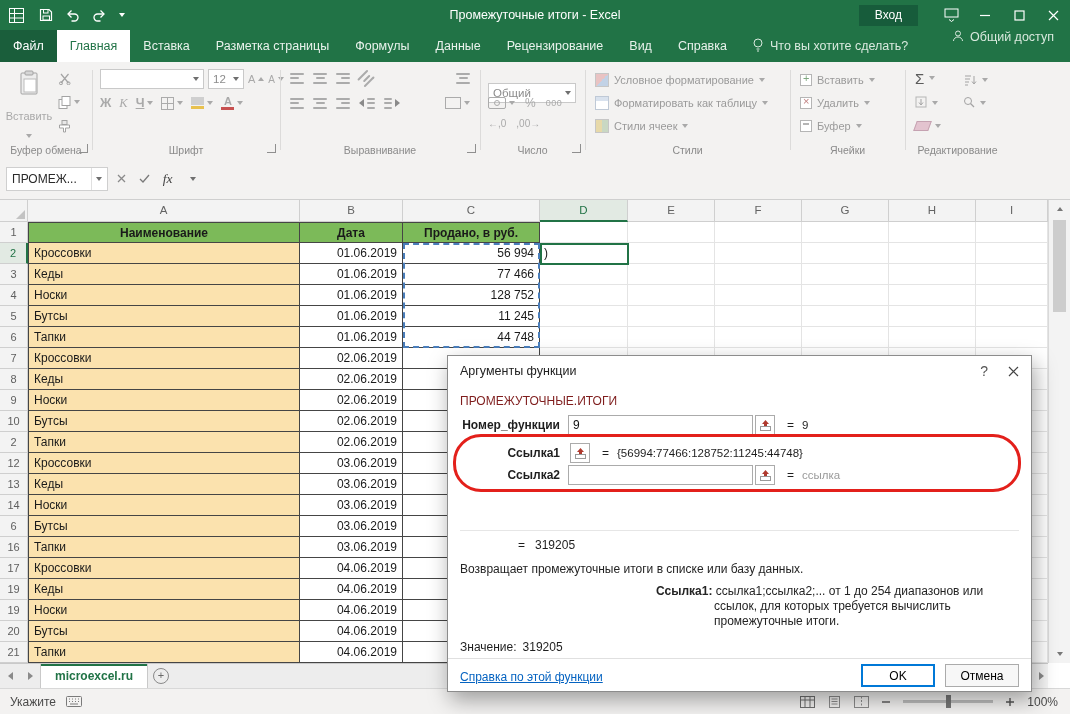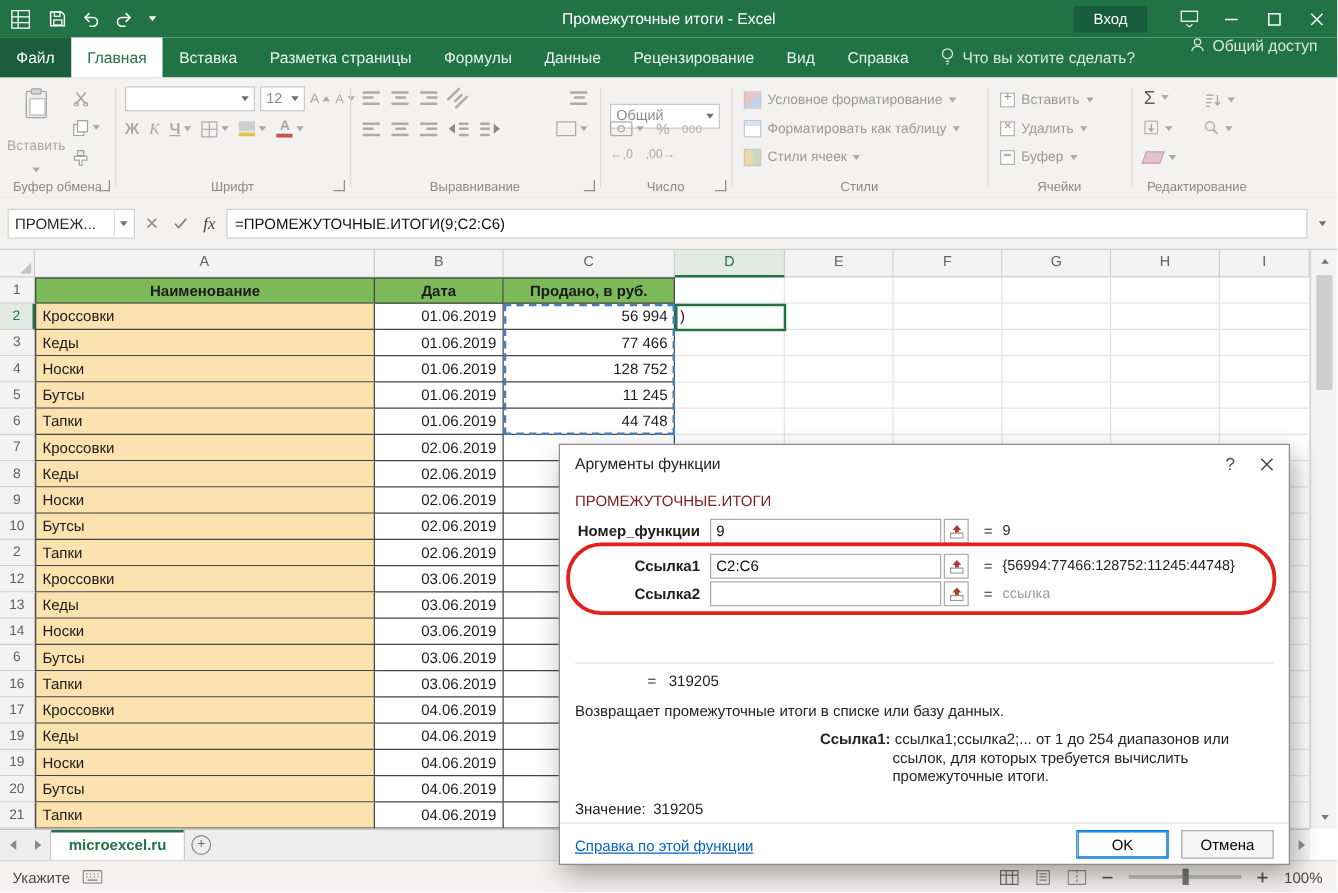--- a/index.html
+++ b/index.html
@@ -557,23 +557,20 @@
       </span>
       <span class="fbi">
         <svg width="11" height="9">
             <path d="M1 5 L4 8 L10 1" fill="none" stroke="#7a7a7a" stroke-width="1.3"></path>
           </svg>
       </span>
       <span class="fbi">
           <span class="fx">fx</span>
         </span>
     </div>
-    <div class="fbox">
-        <span>=ПРОМЕЖУТОЧНЫЕ.ИТОГИ(9;C2:C6)</span>
-      </div>
     <div class="fb-exp">
         <span class="tri dark"></span>
       </div>
   </div>
 
   <div class="grid">
       <div class="grow ghr">
         <div class="corner">
           <span class="corner-tri"></span>
         </div>
@@ -939,21 +936,20 @@
             <rect x="0.5" y="6.5" width="10" height="4" fill="#fff" stroke="#9a9a9a"></rect>
             <path d="M5.5 0 L9 4 H7 V6 H4 V4 H2 Z" fill="#B03A2E"></path>
           </svg>
       </span>
       <span class="feq">=</span>
       <span class="fres">9</span>
     </div>
 
     <div class="frow" style="top:86px">
       <span class="flabel">Ссылка1</span>
-      <input class="finput" value="C2:C6" style="">
       <span class="refbtn">
         <svg width="11" height="11">
             <rect x="0.5" y="6.5" width="10" height="4" fill="#fff" stroke="#9a9a9a"></rect>
             <path d="M5.5 0 L9 4 H7 V6 H4 V4 H2 Z" fill="#B03A2E"></path>
           </svg>
       </span>
       <span class="feq">=</span>
       <span class="fres">{56994:77466:128752:11245:44748}</span>
     </div>
 

